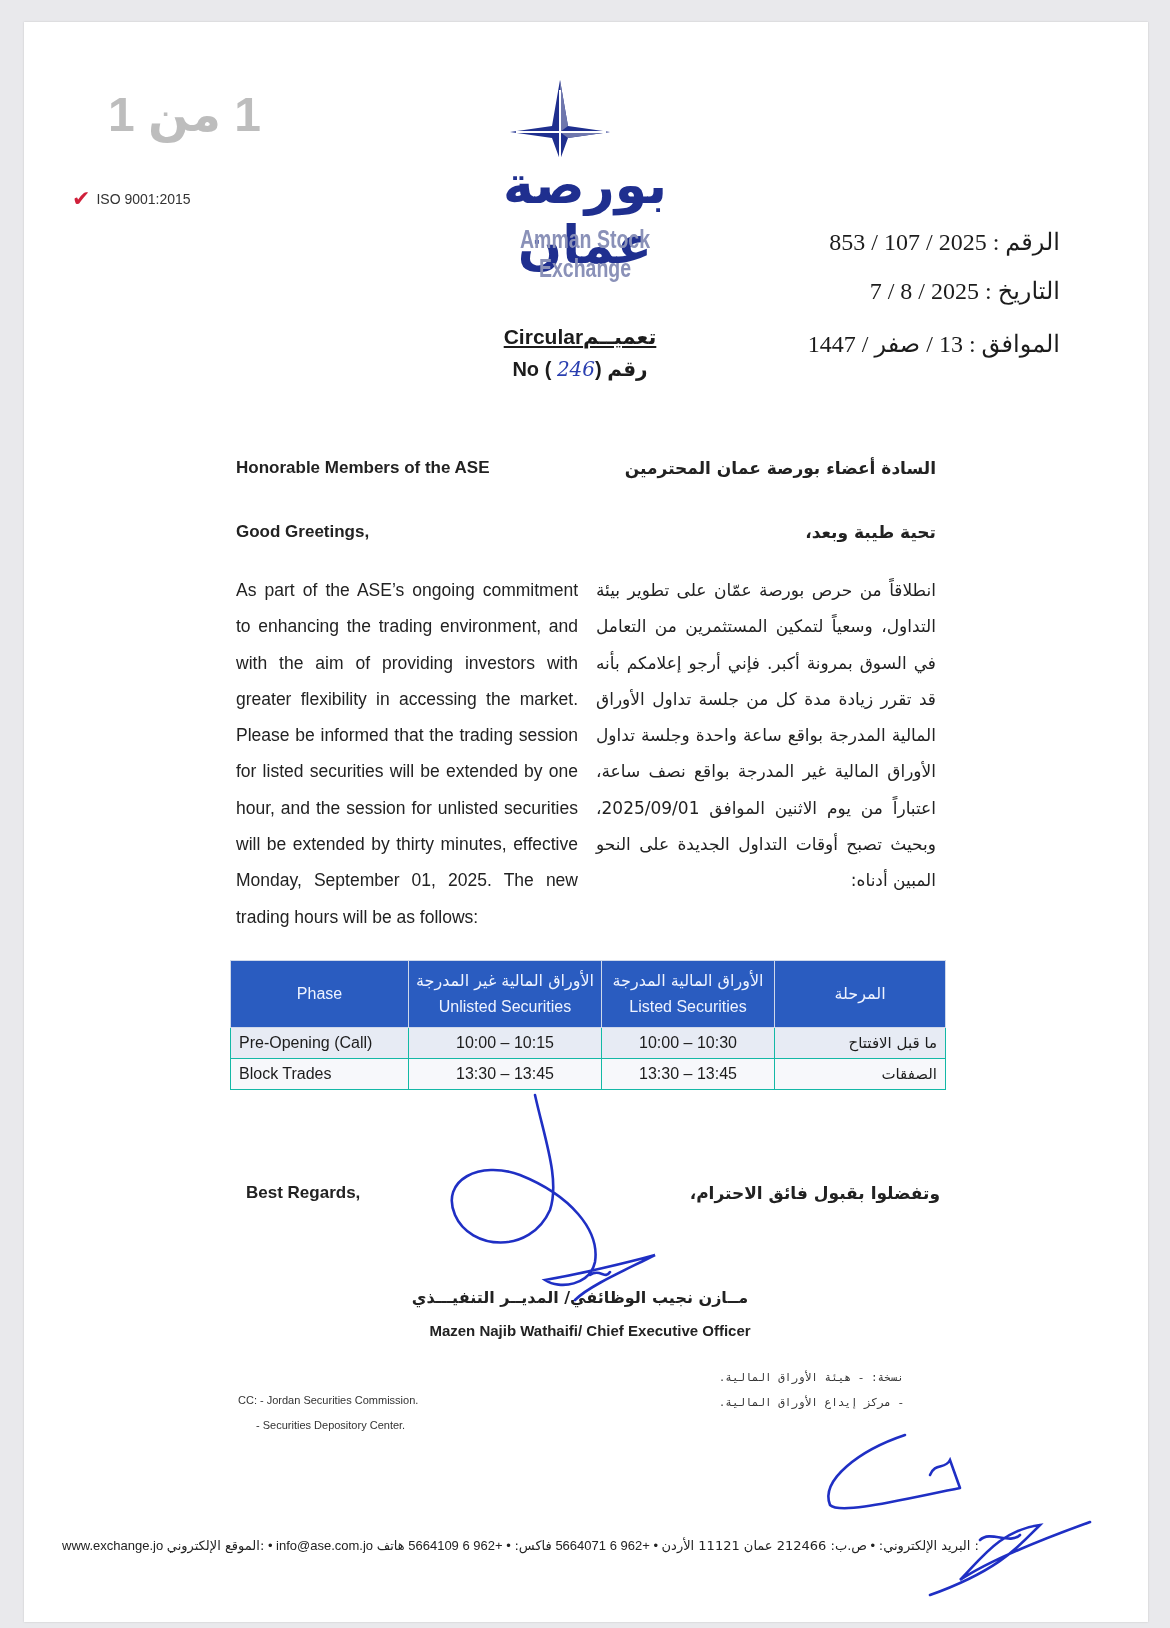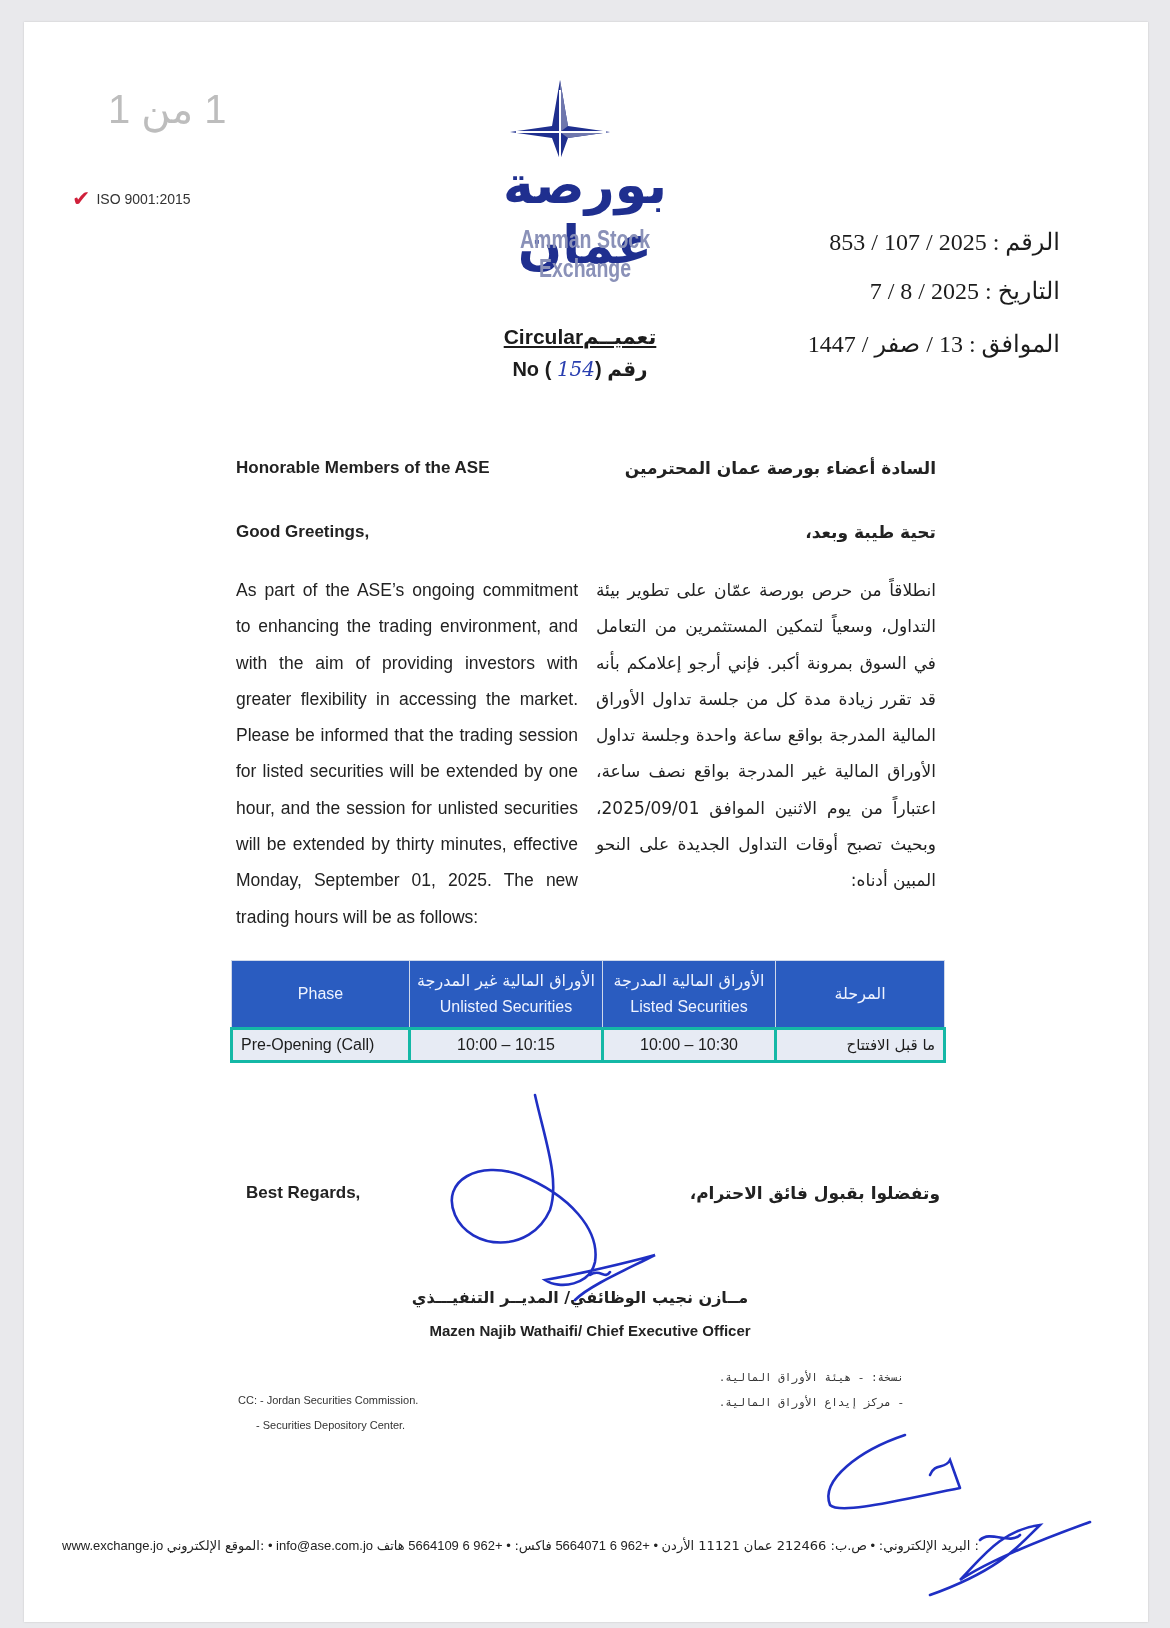--- a/index.html
+++ b/index.html
@@ -7,40 +7,40 @@
     width: 1170px; height: 1628px; position: relative; overflow: hidden;
     background: #e9e9ec;
     font-family: "Liberation Sans", "DejaVu Sans", sans-serif;
     color: #1c1c1c;
   }
   .sheet {
     position: absolute; left: 24px; top: 22px; width: 1124px; height: 1600px;
     background: #ffffff; box-shadow: 0 0 2px rgba(0,0,0,0.15);
   }
   .abs { position: absolute; }
-  .page-count { left: 108px; top: 86px; font-size: 40px; font-weight: normal; color: #bdbdbd; direction: rtl; }
+  .page-count { left: 108px; top: 86px; font-size: 48px; font-weight: bold; color: #bdbdbd; direction: rtl; }
   .iso { left: 72px; top: 188px; font-size: 14px; color: #333; display: flex; align-items: center; gap: 6px; }
   .iso .check { color: #d0203a; font-size: 22px; font-weight: bold; line-height: 1; }
   .logo { left: 470px; top: 80px; width: 230px; height: 185px; }
   .logo-ar { position: absolute; left: 0; top: 75px; width: 230px; text-align: center; font-size: 52px; font-weight: bold; color: #1f2f8f; direction: rtl; font-family: "DejaVu Sans", sans-serif; letter-spacing: -1px; }
   .logo-en { position: absolute; left: 0; top: 145px; width: 230px; text-align: center; font-size: 25px; font-weight: bold; color: #8a91b8; font-family: "Liberation Sans Narrow", "Liberation Sans", sans-serif; transform: scaleX(0.78); }
   .ref { right: 110px; font-family: "Liberation Serif", serif; font-size: 24px; direction: rtl; text-align: right; white-space: nowrap; }
   .circ { left: 490px; top: 325px; width: 180px; text-align: center; }
   .circ-title { font-size: 21px; font-weight: bold; text-decoration: underline; }
   .circ-no { font-size: 20px; font-weight: bold; margin-top: 8px; }
   .circ-no .hw { color: #2a3fb0; font-style: italic; font-weight: normal; font-family: "DejaVu Serif", serif; }
   .en { font-size: 17px; color: #222; }
   .ar { font-size: 17px; direction: rtl; text-align: right; color: #222; font-family: "DejaVu Sans", sans-serif; }
   .bold { font-weight: bold; }
   .para-en { left: 236px; top: 572px; width: 342px; font-size: 17.5px; line-height: 36.3px; text-align: justify; }
   .para-ar { left: 596px; top: 572px; width: 340px; font-size: 17px; line-height: 36.3px; text-align: justify; }
   table.hours { position: absolute; left: 230px; top: 960px; width: 716px; border-collapse: collapse; font-size: 16px; }
   table.hours th { background: #2a5cc0; color: #eef3ff; font-weight: normal; border: 1px solid #cfd8ea; padding: 4px 6px; height: 58px; line-height: 26px; }
   table.hours th.rtl { direction: rtl; font-family: "DejaVu Sans", sans-serif; }
-  table.hours td { border: 3px solid #14b8a6; padding: 3px 8px; height: 24px; background: #f7f8fb; }
+  table.hours td { border: 1px solid #14b8a6; padding: 3px 8px; height: 24px; background: #f7f8fb; }
   table.hours tr.shade td { background: #e7ebf4; }
   table.hours td.c { text-align: center; }
   table.hours td.r { direction: rtl; text-align: right; font-family: "DejaVu Sans", sans-serif; font-size: 15px; }
   .sig-svg { position: absolute; left: 0; top: 0; width: 1170px; height: 1628px; pointer-events: none; }
   .cc { font-size: 11px; color: #333; line-height: 25px; }
   .footer { left: 62px; top: 1538px; width: 1060px; font-size: 13px; color: #222; display: flex; justify-content: space-between; direction: ltr; white-space: nowrap; }
   .footer .ar-part { direction: rtl; font-family: "DejaVu Sans", sans-serif; }
 </style>
 </head>
 <body>
@@ -78,21 +78,21 @@
   <span>الموافق :</span>
   <span>13 / صفر / 1447</span>
 </div>
 
 <div class="abs circ">
   <div class="circ-title">
     <span>Circular</span><span>تعميــم</span>
   </div>
   <div class="circ-no">
     <span>No (</span>
-    <span class="hw">154</span>)
+    <span class="hw">246</span>)
     <span>رقم</span>
   </div>
 </div>
 
 <div class="abs en bold" style="left:236px; top:458px;">Honorable Members of the ASE</div>
 <div class="abs ar bold" style="right:234px; top:458px;">السادة أعضاء بورصة عمان المحترمين</div>
 
 <div class="abs en bold" style="left:236px; top:522px;">Good Greetings,</div>
 <div class="abs ar bold" style="right:234px; top:522px;">تحية طيبة وبعد،</div>
 
@@ -113,20 +113,26 @@
       </th>
       <th class="rtl"><span>المرحلة</span></th>
     </tr>
   </thead>
   <tbody>
     <tr class="shade">
       <td>Pre-Opening (Call)</td>
       <td class="c">10:00 – 10:15</td>
       <td class="c">10:00 – 10:30</td>
       <td class="r">ما قبل الافتتاح</td>
+    </tr>
+    <tr>
+      <td>Block Trades</td>
+      <td class="c">13:30 – 13:45</td>
+      <td class="c">13:30 – 13:45</td>
+      <td class="r">الصفقات</td>
     </tr>
   </tbody>
 </table>
 
 <div class="abs en bold" style="left:246px; top:1183px;">Best Regards,</div>
 <div class="abs ar bold" style="right:230px; top:1183px;">وتفضلوا بقبول فائق الاحترام،</div>
 
 <div class="abs ar bold" style="left:410px; width:340px; top:1288px; text-align:center; font-size:16px;">مــازن نجيب الوظائفي/ المديــر التنفيـــذي</div>
 <div class="abs en bold" style="left:380px; width:420px; top:1322px; text-align:center; font-size:15px;">Mazen Najib Wathaifi/ Chief Executive Officer</div>
 

